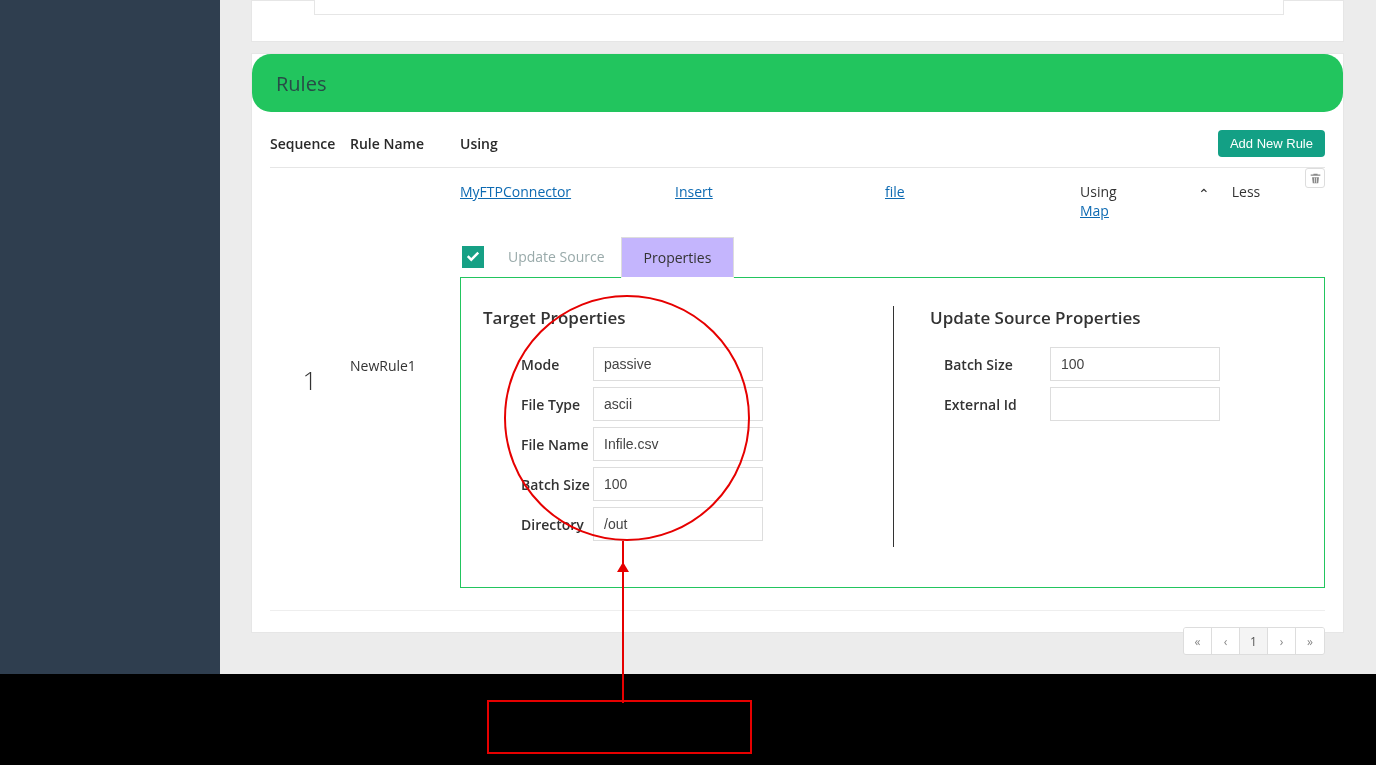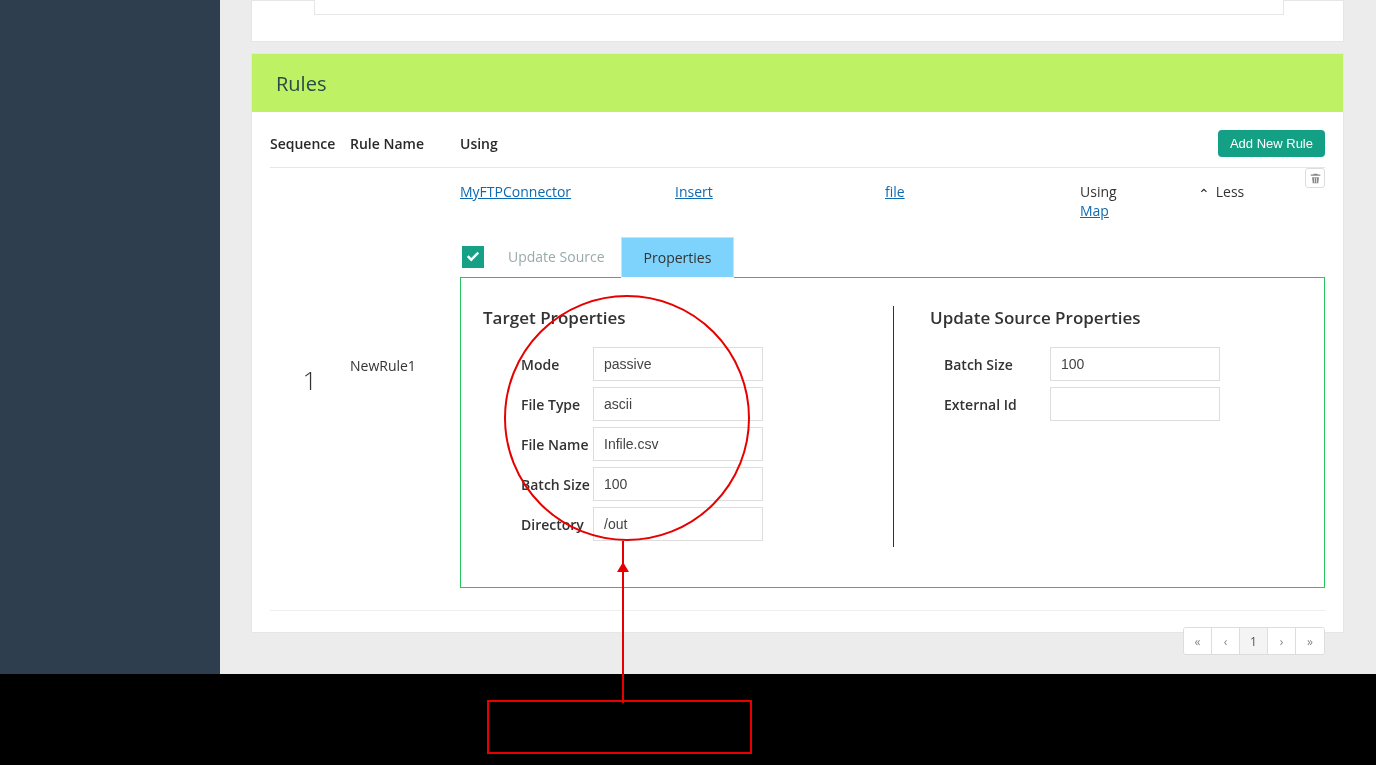--- a/index.html
+++ b/index.html
@@ -23,22 +23,23 @@
   .top-card-inner {
     position: absolute; left: 314px; top: 0; width: 970px; height: 15px;
     background: #fff; border: 1px solid #e6e6e6; border-top: none;
   }
 
   .rules-card {
     position: absolute; left: 251px; top: 53px; width: 1093px; height: 580px;
     background: #fff; border: 1px solid #e6e6e6;
   }
   .rules-header {
-    height: 58px; background: #bef264; display: flex; align-items: center;
+    height: 58px; background: #22c55e; display: flex; align-items: center;
     padding: 0 24px;
+    border-radius: 19px;
   }
   .rules-header h2 {
     color: #284b47; font-size: 20px; font-weight: 400;
   }
 
   .rules-body { padding: 18px 18px 18px 18px; }
 
   .table-head-row {
     display: flex; align-items: center; border-bottom: 1px solid #e6e6e6;
     padding-bottom: 10px; color: #2a2a2a; font-weight: 600; font-size: 14px;
@@ -66,36 +67,36 @@
     font-size: 14px;
   }
   .link {
     color: #0d6ab2; text-decoration: underline; cursor: pointer;
   }
   .rule-links-grid { display: flex; width: 100%; }
   .rl-col1 { width: 215px; }
   .rl-col2 { width: 210px; }
   .rl-col3 { width: 195px; }
   .rl-col4 { width: 118px; font-size: 14px; color: #333; }
-  .rl-col5 { width: 80px; display: flex; align-items: flex-start; gap: 6px; font-size: 14px; color: #333; cursor: pointer; }
+  .rl-col5 { width: 80px; display: flex; align-items: flex-start; gap: 22px; font-size: 14px; color: #333; cursor: pointer; }
   .chev-up::before { content: "\2303"; position: relative; top: 2px; font-size: 14px; }
 
   .seq-num { font-size: 26px; color: #333; font-weight: 300; text-align: center; }
   .rule-name { font-size: 14px; color: #333; word-break: break-all; padding-right: 20px; }
 
   .tabs { display: flex; align-items: center; margin-bottom: 0; margin-left: 2px; }
   .check-toggle {
     width: 22px; height: 22px; background: #16a085; display: flex;
     align-items: center; justify-content: center; margin-right: 8px;
   }
   .check-toggle svg { width: 14px; height: 14px; fill: #fff; }
   .tab-update { color: #9aa; font-size: 14px; padding: 10px 16px; }
   .tab-props {
     border: 1px solid #ddd; border-bottom: 1px solid #fff;
-    background: #7dd3fc; padding: 10px 22px; font-size: 14px; color: #333;
+    background: #c4b5fd; padding: 10px 22px; font-size: 14px; color: #333;
     position: relative; top: 1px;
   }
 
   .props-panel {
     border: 1px solid #22c55e; padding: 28px 18px 40px 18px;
     display: flex; gap: 0;
   }
   .props-col-left { flex: 0 0 400px; padding-left: 4px; }
   .props-col-right { flex: 1; border-left: 1px solid #333; padding-left: 36px; margin-left: 14px; }
   .props-title { font-size: 17px; color: #333; font-weight: 600; margin-bottom: 18px; }

